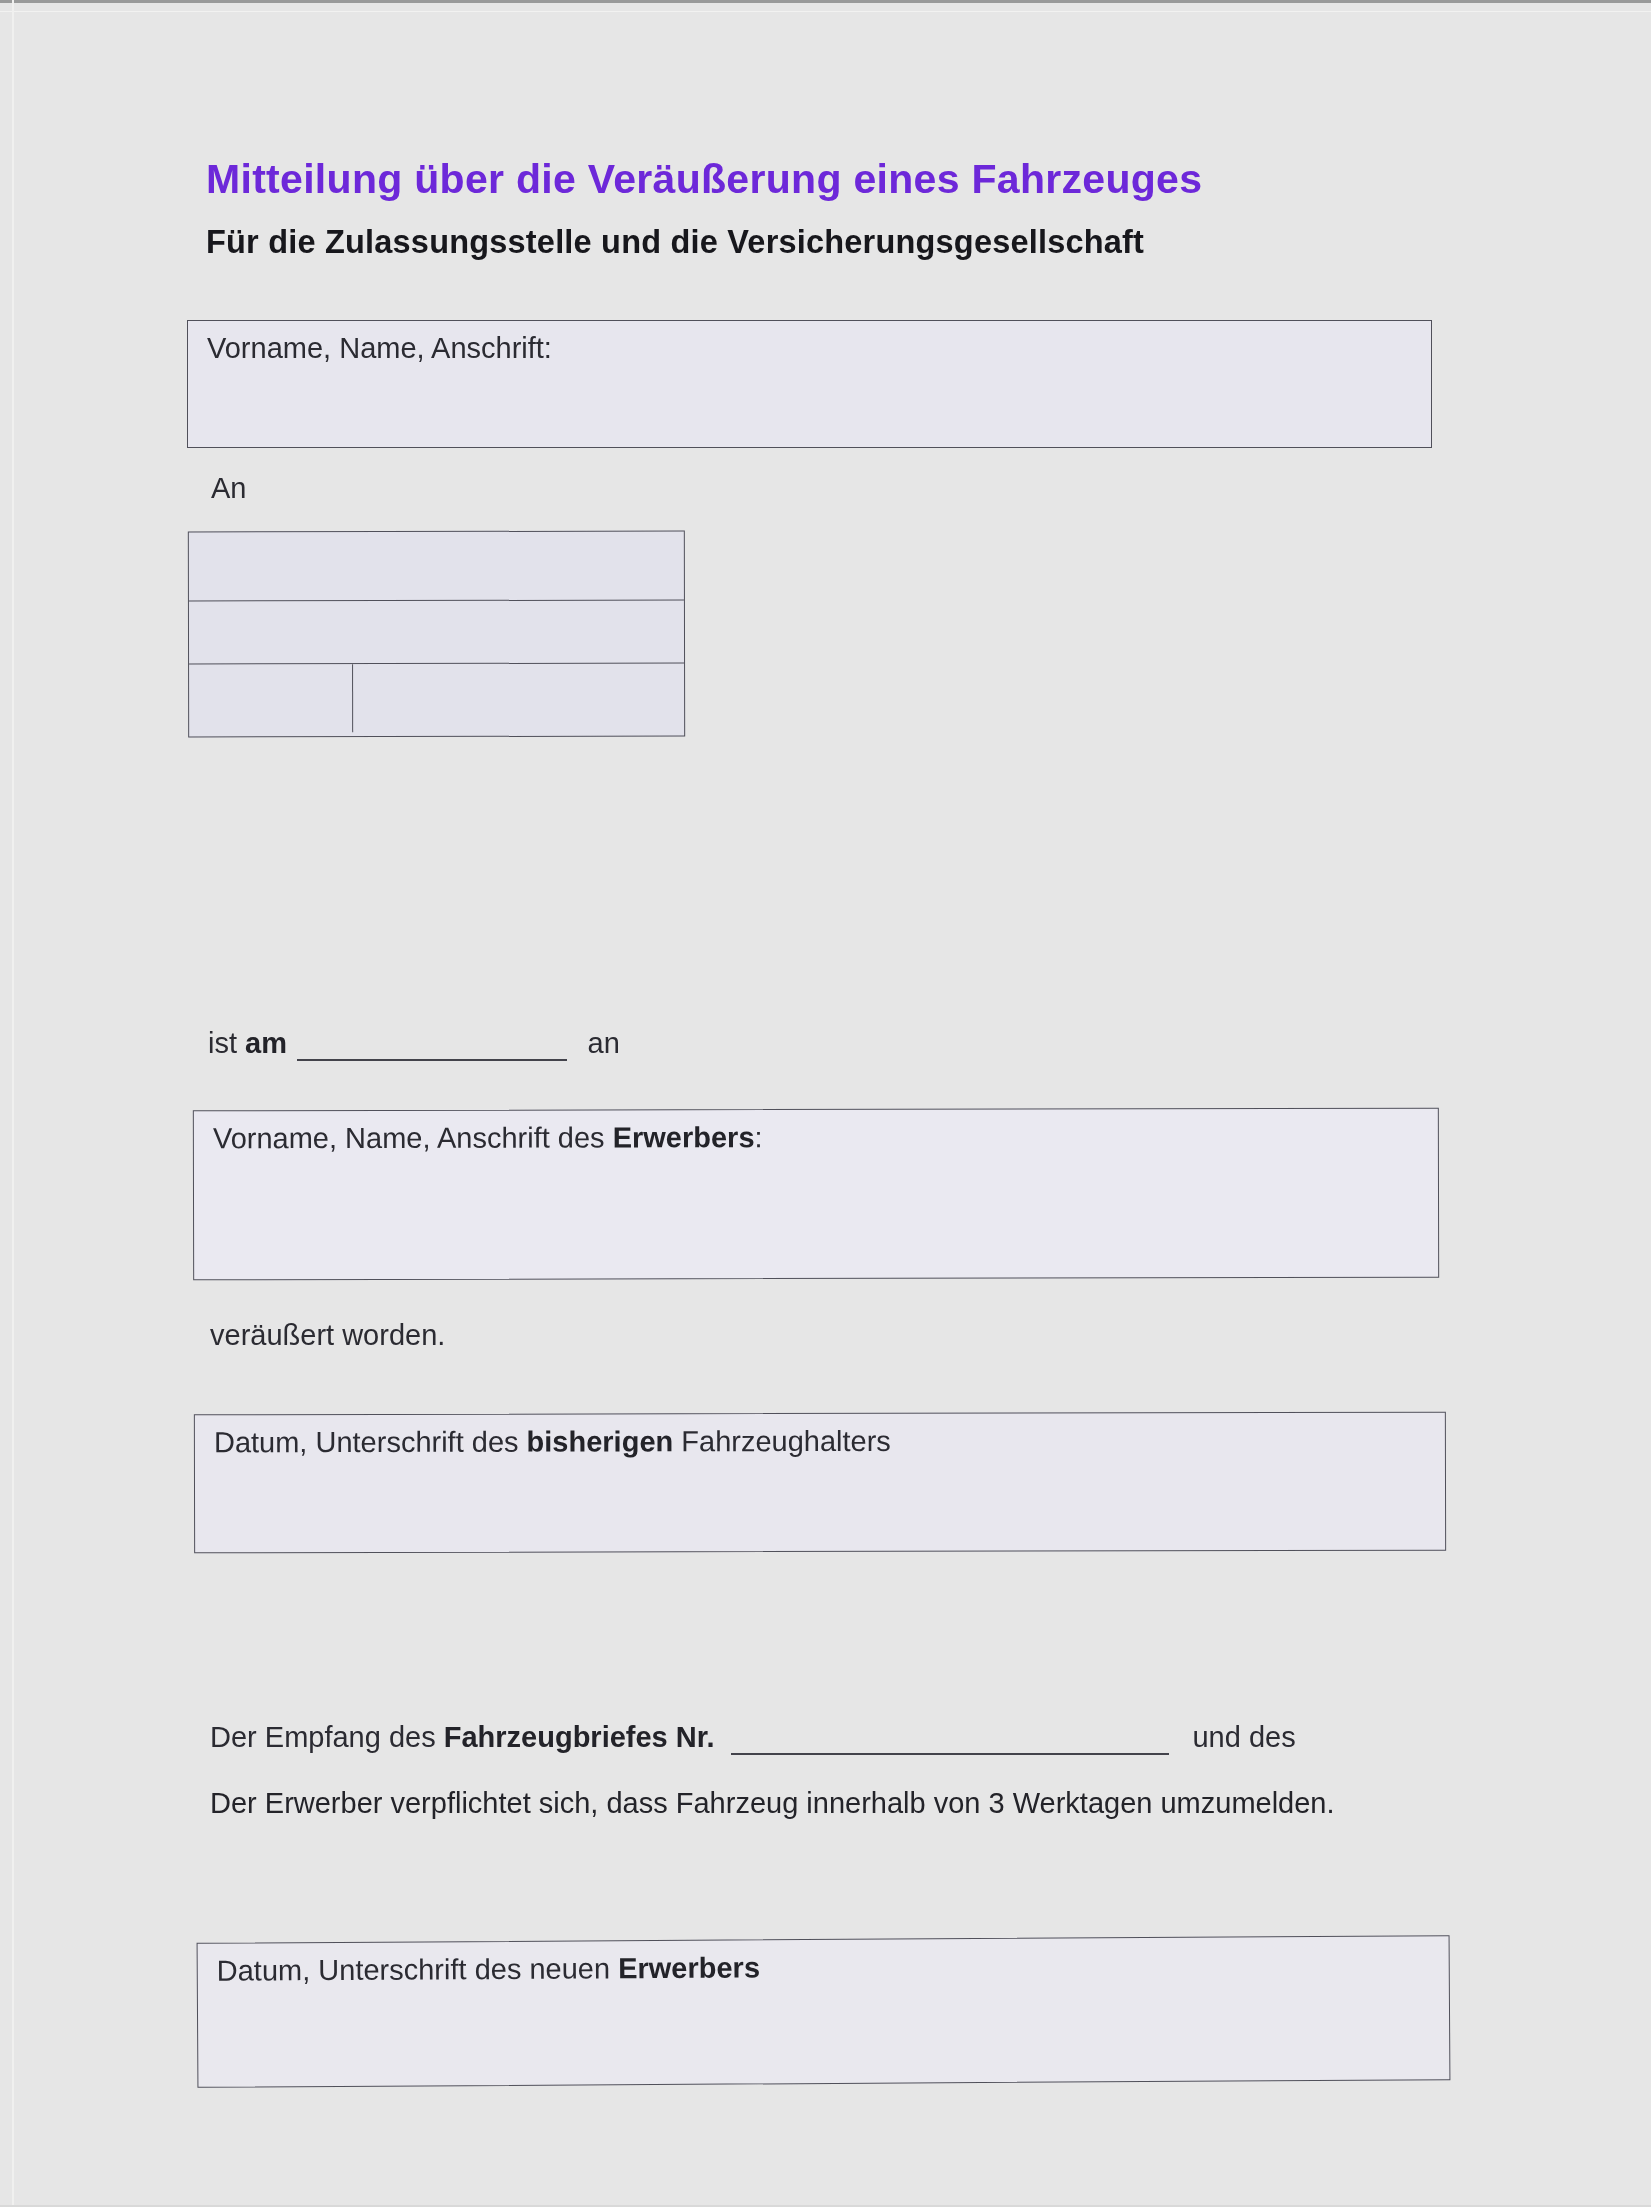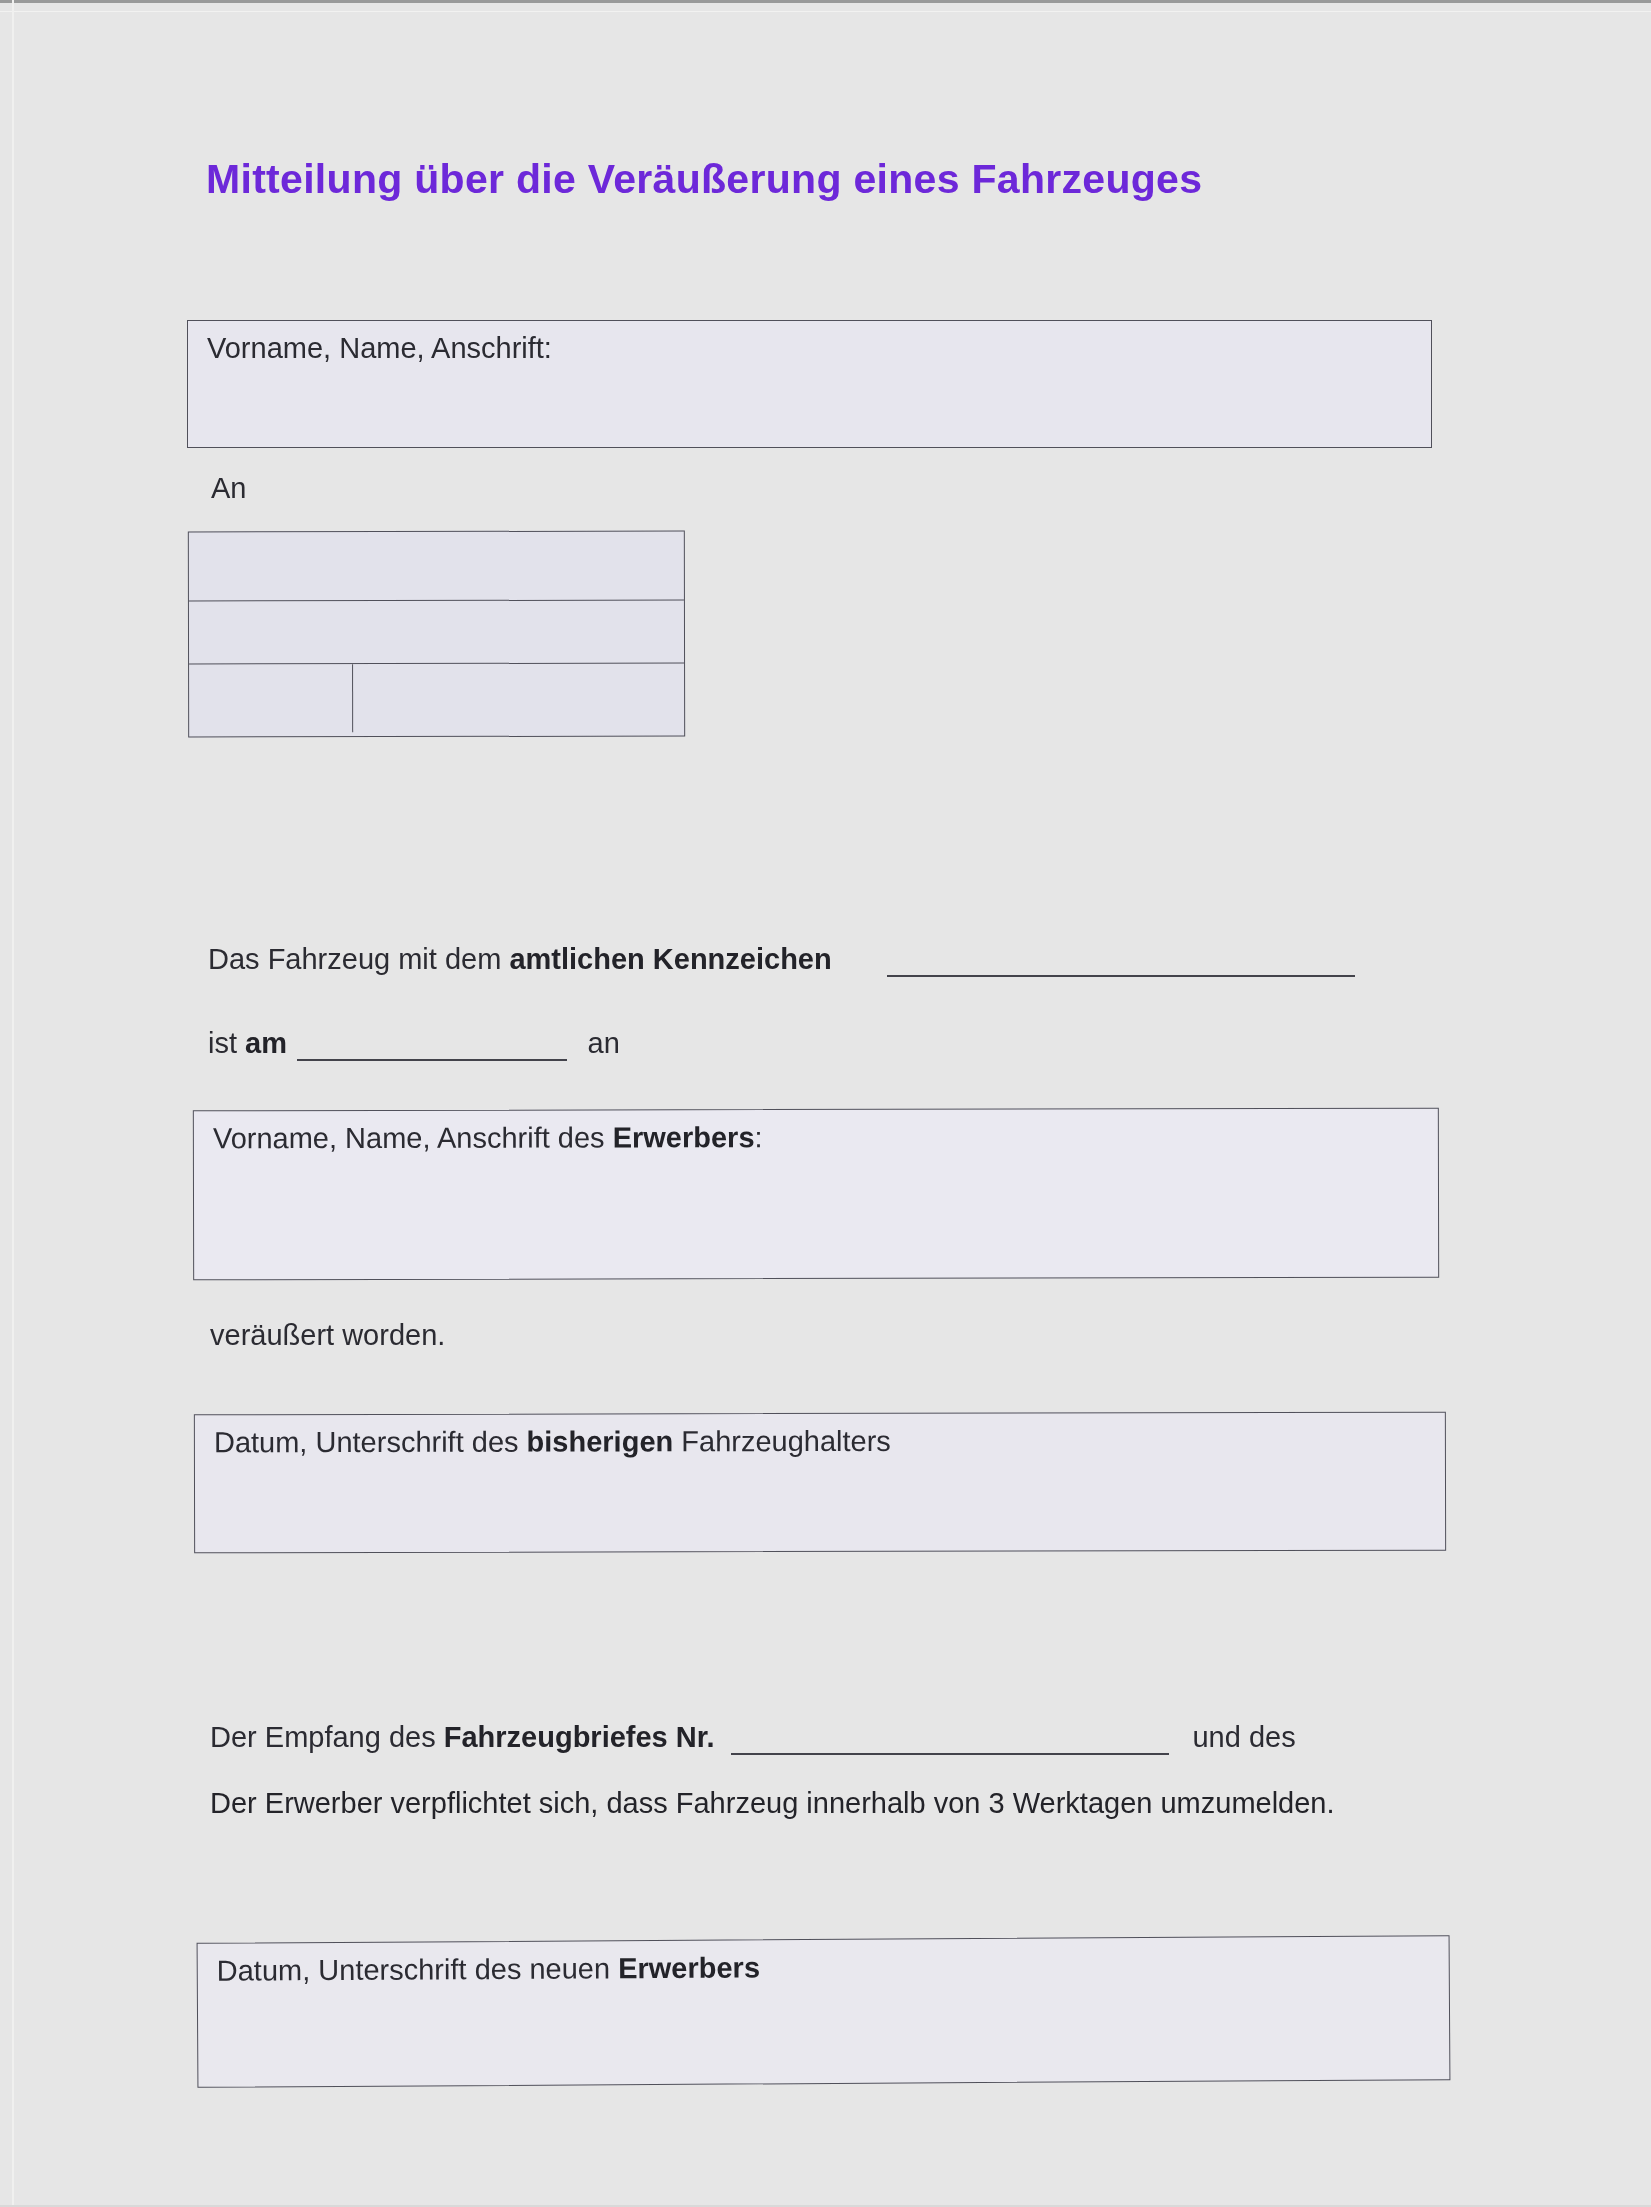--- a/index.html
+++ b/index.html
@@ -84,40 +84,38 @@
 <body>
 
 <div class="page">
 
   <div class="scan-edge-top"></div>
   <div class="scan-line-light"></div>
   <div class="scan-line-left"></div>
   <div class="scan-edge-bottom"></div>
 
   <div class="title">Mitteilung über die Veräußerung eines Fahrzeuges</div>
+  <div class="subtitle">Für die Zulassungsstelle und die Versicherungsgesellschaft</div>
 
   <div class="box box-seller-address">
     <div class="box-label">Vorname, Name, Anschrift:</div>
     <div class="box-value"></div>
   </div>
 
   <div class="an-label">An</div>
 
   <div class="an-group">
     <div class="an-row-1"></div>
     <div class="an-row-2"></div>
     <div class="an-row-3">
       <div class="an-cell-left"></div>
       <div class="an-cell-right"></div>
     </div>
   </div>
 
-  <div class="text-line line-vehicle">
-    <span>Das Fahrzeug mit dem </span><span class="b">amtlichen Kennzeichen</span><span class="fill fill-kennzeichen"></span>
-  </div>
 
   <div class="text-line line-date">
     <span>ist </span><span class="b">am</span><span class="fill fill-date"></span><span>an</span>
   </div>
 
   <div class="box box-buyer-address">
     <div class="box-label">
       <span>Vorname, Name, Anschrift des </span><span class="b">Erwerbers</span><span>:</span>
     </div>
     <div class="box-value"></div>

